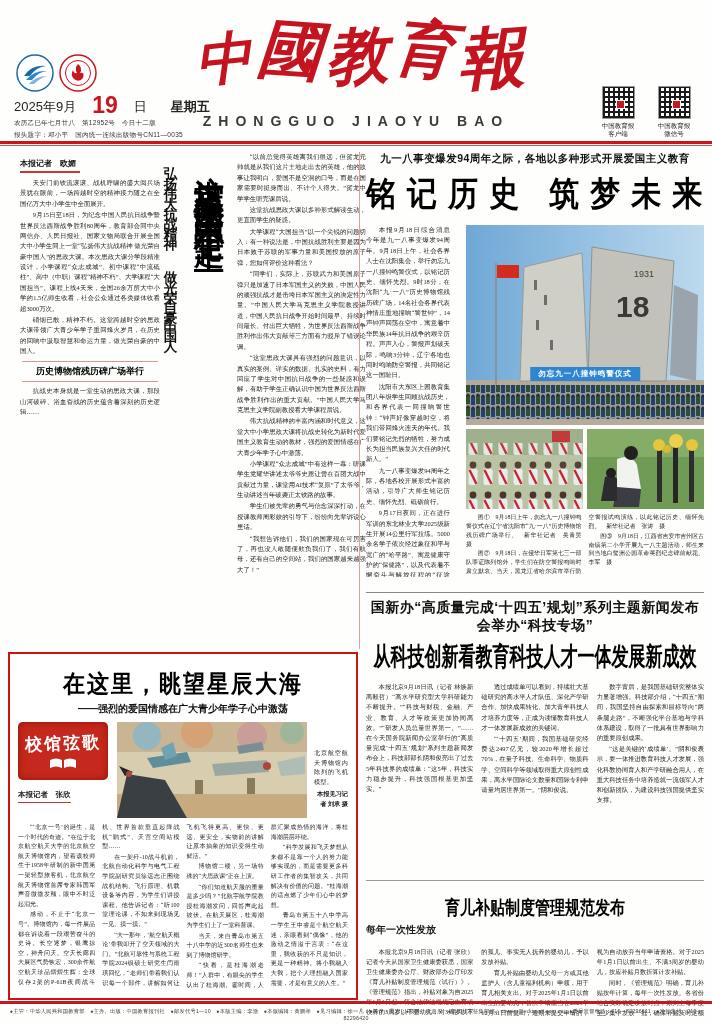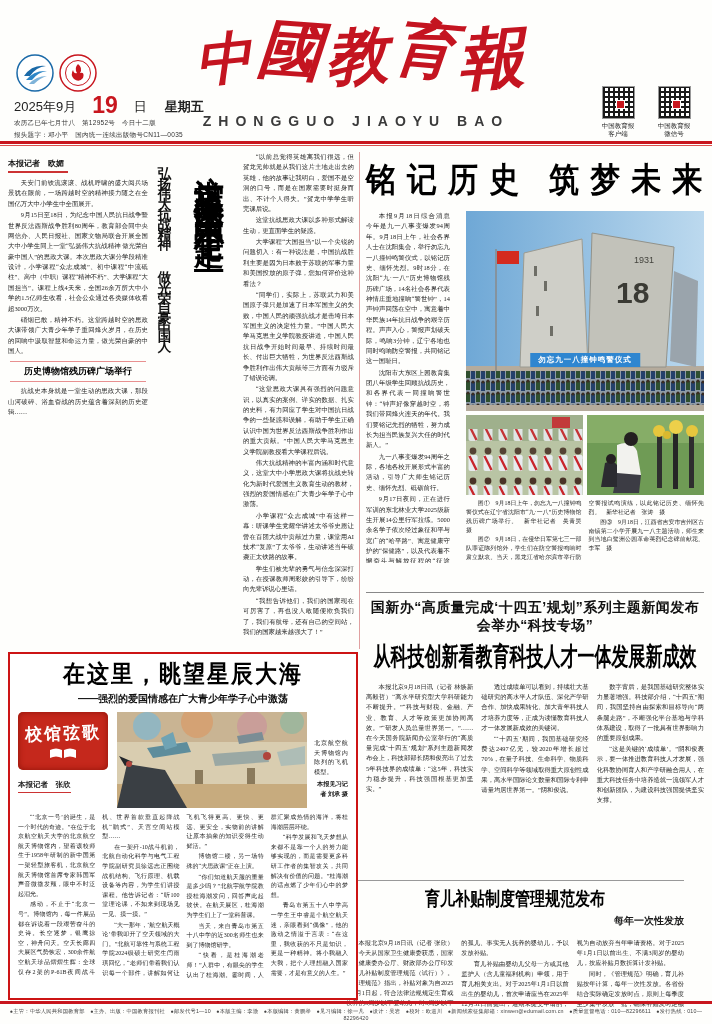--- a/index.html
+++ b/index.html
@@ -5,21 +5,21 @@
   *{margin:0;padding:0;box-sizing:border-box}
   html,body{width:712px;height:1024px;overflow:hidden}
   body{position:relative;background:#fefefc;font-family:"Liberation Serif",serif;color:#1c1c1c}
 
   
   .logos{position:absolute;left:16px;top:54px;display:flex;gap:5px}
   .logo{width:38px;height:38px;border-radius:50%;background:#fff}
   .dateblock{position:absolute;left:14px;top:96px;font-family:"Liberation Sans",sans-serif;white-space:nowrap}
   .dateline{font-size:13px;color:#222;display:flex;align-items:flex-end;gap:16px}
   .dateline .day{font-size:23px;line-height:.85;color:#c8161e;font-weight:bold}
-  .dateline .wk{margin-left:2px;font-weight:bold}
+  .dateline .wk{margin-left:8px;font-weight:bold}
   .smallline{font-size:6.5px;color:#333;margin-top:3px;letter-spacing:.3px}
   .masthead{position:absolute;left:168px;top:10px;width:376px;text-align:center;white-space:nowrap}
   .mh-ch{display:inline-block;font-family:"DejaVu Serif",serif;font-style:italic;font-weight:bold;color:#c41420;font-size:61px;line-height:1.4;margin:0 3px}
   .mh-ch:nth-child(1){transform:rotate(-6deg) translateY(6px) scale(.92)}
   .mh-ch:nth-child(2){transform:rotate(4deg) translateY(-3px) scale(1.06)}
   .mh-ch:nth-child(3){transform:rotate(-3deg) translateY(3px) scale(1.02)}
   .mh-ch:nth-child(4){transform:rotate(5deg) translateY(-4px) scale(1.0)}
   .mh-ch:nth-child(5){transform:rotate(-4deg) translateY(5px) scale(1.1)}
   .pinyin{position:absolute;left:168px;top:113px;width:376px;text-align:center;font-family:"Liberation Sans",sans-serif;font-weight:bold;font-size:14px;letter-spacing:7px;color:#3b3b3b}
   .qrwrap{position:absolute;top:86px;display:flex;flex-direction:column;align-items:center;width:44px}
@@ -30,21 +30,21 @@
   .qrlabel{font-size:6.5px;margin-top:3px;text-align:center;line-height:1.3;color:#222;font-family:"Liberation Sans",sans-serif}
   .redline{position:absolute;left:0;top:141px;width:712px;height:3px;background:#c8161e}
   .redline2{position:absolute;left:0;top:145px;width:712px;height:1px;background:#d9534f}
 
   
   .para{font-size:6.4px;line-height:1.62;text-align:justify;text-indent:2em;color:#1d1d1d;margin-bottom:1px}
   .byline{font:bold 8px "Liberation Sans",sans-serif;border-bottom:2px solid #c33;display:inline-block;padding:0 4px 2px 0;margin-bottom:5px;color:#111}
   .colsub{font:bold 9px "Liberation Sans",sans-serif;margin:5px 2px 4px;padding:3px 0;border-top:1px solid #e89090;border-bottom:1px solid #e89090;color:#000;text-align:center;text-indent:0}
 
   
-  .leadwrap{position:absolute;left:8px;top:152px;width:346px;height:497px;display:flex;gap:6px;overflow:hidden}
+  .leadwrap{position:absolute;left:20px;top:152px;width:346px;height:497px;display:flex;overflow:hidden}
   .lead-col1{width:140px;overflow:hidden}
   .vkick{width:19px;writing-mode:vertical-rl;font:bold 13.5px "Liberation Sans",sans-serif;letter-spacing:10px;color:#111;padding-top:4px}
   .vhead{width:58px;writing-mode:vertical-rl;font-family:"Liberation Sans",sans-serif;font-weight:900;font-size:30px;letter-spacing:4.5px;line-height:56px;color:#000}
   .lead-col2{flex:1;overflow:hidden}
   .vdivider{position:absolute;left:359px;top:152px;width:1px;height:497px;background:#e0a0a0}
 
   
   .jiyi{position:absolute;left:366px;top:152px;width:338px;height:436px}
   .kicker{font:bold 10.5px "Liberation Sans",sans-serif;text-align:center;letter-spacing:.5px;color:#111}
   .jiyi-head{font-family:"Liberation Sans",sans-serif;font-weight:900;font-size:30px;letter-spacing:11px;text-align:center;white-space:nowrap;transform:scaleY(1.12);margin:8px 0 10px;color:#000}
@@ -60,28 +60,28 @@
 
   .hdiv1{position:absolute;left:366px;top:592px;width:338px;height:1px;background:#888}
 
   
   .keji{position:absolute;left:366px;top:599px;width:338px;height:276px}
   .keji-head{font-family:"Liberation Sans",sans-serif;font-weight:900;font-size:17px;text-align:center;white-space:nowrap;transform:scaleY(1.5);margin:10px 0 14px;color:#000}
   .keji-body{column-count:3;column-gap:8px;height:206px;overflow:hidden}
   .keji-body .para{font-size:6.3px}
 
   
-  .yuer{position:absolute;left:346px;top:880px;width:338px;height:120px;border-top:1px solid #999;padding-top:9px}
+  .yuer{position:absolute;left:366px;top:880px;width:338px;height:120px;border-top:1px solid #999;padding-top:18px}
   .yuer-head{font-family:"Liberation Sans",sans-serif;font-weight:900;font-size:15px;text-align:center;transform:scaleY(1.25);color:#000}
-  .yuer-sub{font:bold 10px "Liberation Sans",sans-serif;text-align:right;margin:5px 0 10px}
+  .yuer-sub{font:bold 10px "Liberation Sans",sans-serif;text-align:left;margin:5px 0 10px}
   .yuer-body{column-count:3;column-gap:8px;height:72px;overflow:hidden}
   .yuer-body .para{font-size:6.2px}
 
   
-  .redbox{position:absolute;left:8px;top:652px;width:350px;height:348px;border:2.5px solid #cc1414;background:#fff;padding:2px 8px;overflow:hidden}
+  .redbox{position:absolute;left:8px;top:652px;width:350px;height:348px;border:2.5px solid #cc1414;background:#fff;padding:12px 8px;overflow:hidden}
   .bx-head{font-family:"Liberation Sans",sans-serif;font-weight:900;font-size:22px;text-align:center;letter-spacing:2px;transform:scaleY(1.1);margin:3px 0 3px;color:#000}
   .bx-sub{font:bold 10px "Liberation Sans",sans-serif;text-align:center;margin-bottom:6px;color:#111}
   .bx-media{display:flex;gap:7px;height:96px;margin-bottom:5px}
   .stampcol{width:92px}
   .stamp{width:90px;height:58px;background:#c5281c;border-radius:5px;color:#fff;display:flex;flex-direction:column;align-items:center;justify-content:center;box-shadow:inset 0 0 6px #8f1208}
   .stamp-text{font-family:"DejaVu Serif",serif;font-weight:bold;font-size:17px;letter-spacing:2px;transform:rotate(-2deg)}
   .stamp-book{font-size:11px;line-height:1;margin-top:2px}
   .bx-byline{font:bold 7.5px "Liberation Sans",sans-serif;margin-top:10px;border-bottom:1px solid #c33;display:inline-block;padding-bottom:2px}
   .bx-photo{width:190px;height:96px}
   .bx-capcol{flex:1;font-size:6.2px;line-height:1.55;text-align:justify;color:#1d1d1d;padding-top:26px}
@@ -174,20 +174,21 @@
         <p class="para">小学课程“众志成城”中有这样一幕：听课学生党耀华讲述太爷爷史恩让曾在百团大战中贡献过力量，课堂用AI技术“复原”了太爷爷，生动讲述当年破袭正太铁路的故事。</p>
         <p class="para">学生们被先辈的勇气与信念深深打动，在授课教师周彩姣的引导下，纷纷向先辈诉说心里话。</p>
         <p class="para">“我想告诉他们，我们的国家现在可厉害了，再也没人敢随便欺负我们了，我们有航母，还有自己的空间站，我们的国家越来越强大了！”</p>
       </div>
 
   </div>
 </div>
 <div class="vdivider"></div>
 
 <div class="jiyi">
+  <div class="kicker">九一八事变爆发94周年之际，各地以多种形式开展爱国主义教育</div>
   <h1 class="jiyi-head">铭记历史 筑梦未来</h1>
   <div class="jiyi-body">
     <div class="jiyi-text">
         <p class="para">本报9月18日综合消息　今年是九一八事变爆发94周年。9月18日上午，社会各界人士在沈阳集会，举行勿忘九一八撞钟鸣警仪式，以铭记历史、缅怀先烈。9时18分，在沈阳“九·一八”历史博物馆残历碑广场，14名社会各界代表神情庄重地撞响“警世钟”，14声钟声回荡在空中，寓意着中华民族14年抗日战争的艰辛历程。声声入心，警报声划破天际，鸣响3分钟，辽宁各地也同时鸣响防空警报，共同铭记这一国耻日。</p>
         <p class="para">沈阳市大东区上园教育集团八年级学生回顾抗战历史，和各界代表一同撞响警世钟：“钟声好像穿越时空，将我们带回烽火连天的年代。我们要铭记先烈的牺牲，努力成长为担当民族复兴大任的时代新人。”</p>
         <p class="para">九一八事变爆发94周年之际，各地各校开展形式丰富的活动，引导广大师生铭记历史、缅怀先烈、砥砺前行。</p>
         <p class="para">9月17日夜间，正在进行军训的东北林业大学2025级新生开展14公里行军拉练。5000余名学子依次经过象征和平与宽广的“哈平路”、寓意健康守护的“保健路”，以及代表着不懈奋斗与解放征程的“征途路”……“这是我们致敬历史、铭记先烈的方式，每一个坚定的脚步都是对先烈的告慰、对时代的答卷。”此前作为民兵代表参加了九三阅兵的该校文法学院学生韩露宇说。</p>
       </div>
     <div class="jiyi-photos">
       <div class="photo" style="width:238px;height:200px">

